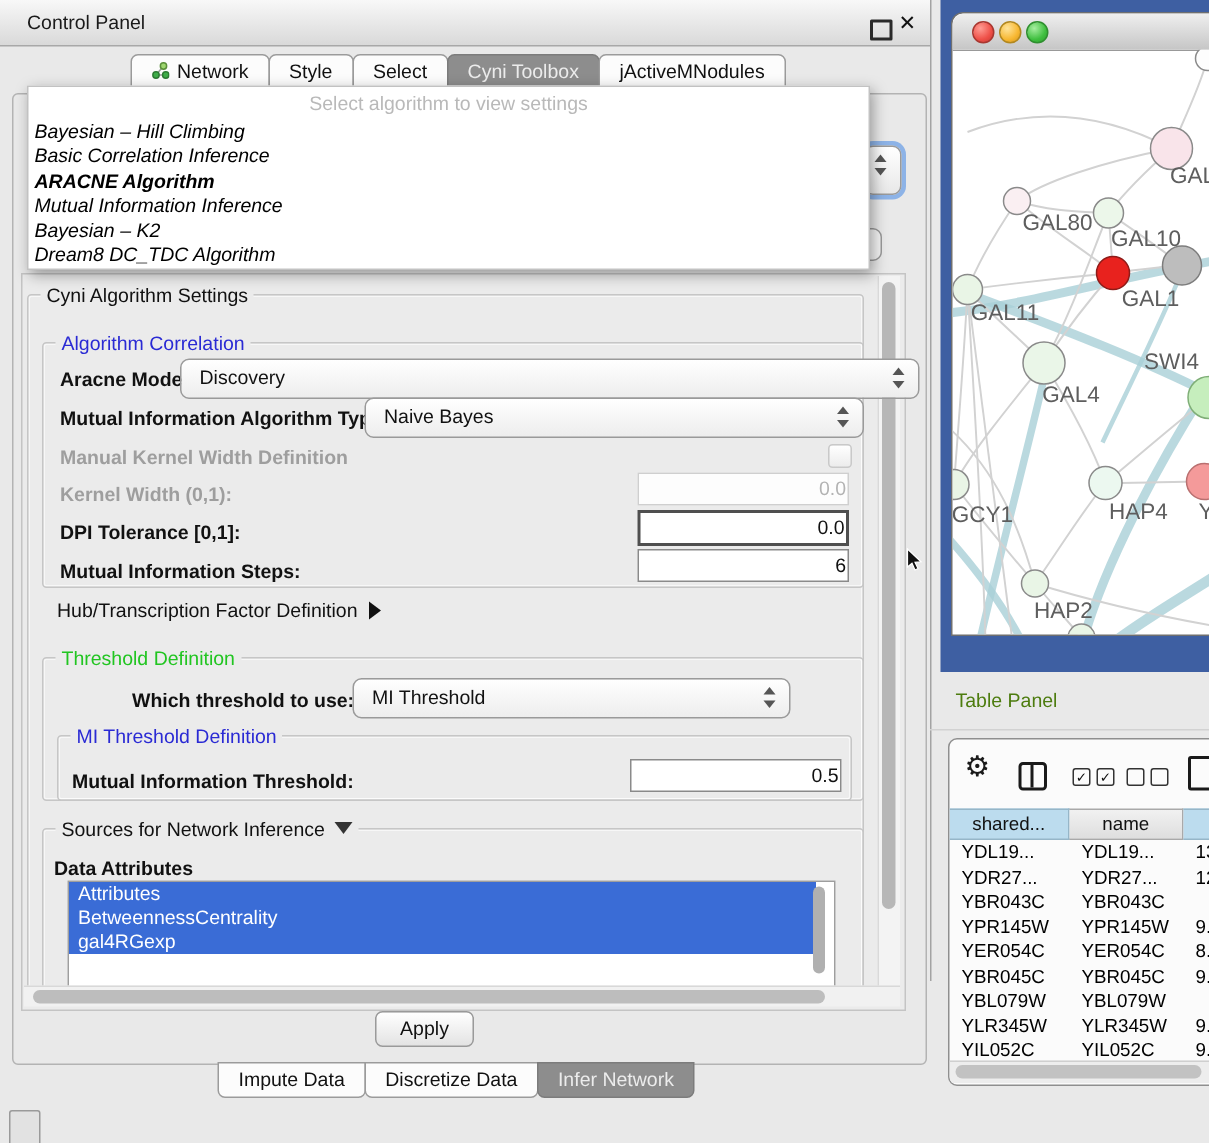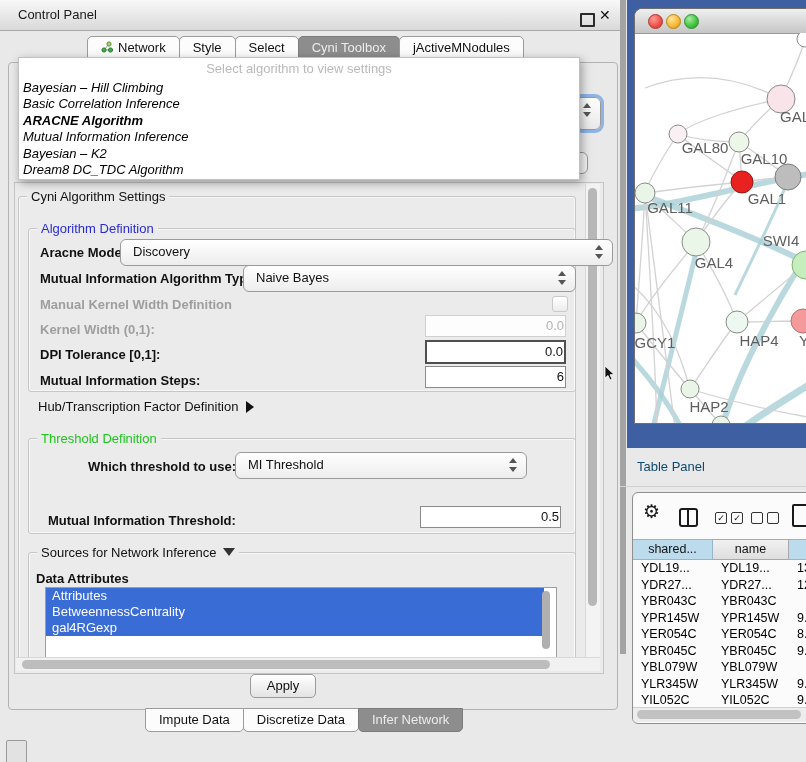--- a/index.html
+++ b/index.html
@@ -1,19 +1,19 @@
 <!DOCTYPE html>
 <html><head>
 <meta charset="utf-8">
 <style>
   html,body{margin:0;padding:0;background:#d8d8d8;}
   #root{position:relative;width:806px;height:762px;overflow:hidden;
         font-family:"Liberation Sans","DejaVu Sans",sans-serif;background:#e9e9e9;}
   
-  #cp{position:absolute;left:0;top:0;width:620px;height:654px;background:#e9e9e9;border-right:6px solid #a3a3a3;}
+  #cp{position:absolute;left:0;top:0;width:620px;height:654px;background:#e9e9e9;border-right:1px solid #a3a3a3;}
   #cp-titlebar{position:absolute;left:0;top:0;width:620px;height:30px;
       background:linear-gradient(#f8f8f8,#d9d9d9);border-bottom:1px solid #a8a8a8;}
   #cp-title{position:absolute;left:18px;top:0;line-height:30px;font-size:13px;color:#1a1a1a;}
   #float-btn{position:absolute;left:580px;top:13px;width:11px;height:10px;border:2px solid #2a2a2a;border-radius:1px;}
   #close-btn{position:absolute;left:599px;top:6px;font-size:14px;font-weight:bold;color:#111;line-height:18px;}
   
   .tabrow{position:absolute;display:flex;height:24px;}
   #top-tab-row{left:88px;top:36px;}
   #bottom-tab-row{left:146px;top:708px;}
   .tab{background:#fcfcfc;border:1px solid #9b9b9b;margin-left:-1px;padding:0 13px;
@@ -75,21 +75,21 @@
   #desk{position:absolute;left:627px;top:0;width:179px;height:448px;background:#3e5fa2;}
   #netwin{position:absolute;left:634px;top:8px;width:180px;height:414px;background:#fff;border:1px solid #6f6f6f;border-radius:8px 0 0 0;}
   #net-titlebar{position:absolute;left:0;top:0;width:100%;height:24px;background:linear-gradient(#efefef,#c6c6c6);
       border-bottom:1px solid #999;border-radius:8px 0 0 0;}
   .light{position:absolute;top:5px;width:13px;height:13px;border-radius:50%;}
   #light-red{left:13px;background:radial-gradient(circle at 35% 30%,#ff9d94,#ee4f47 60%,#c23a33);border:1px solid #a83730;}
   #light-yellow{left:31px;background:radial-gradient(circle at 35% 30%,#ffe49a,#f7b731 60%,#cf9320);border:1px solid #b2881f;}
   #light-green{left:49px;background:radial-gradient(circle at 35% 30%,#a6eea0,#3fbf3f 60%,#2f9e2f);border:1px solid #2f8f2f;}
   #net-canvas{position:absolute;left:0;top:24px;width:173px;height:390px;overflow:hidden;}
   
-  #tp-title{position:absolute;left:637px;top:459px;font-size:13px;color:#0c4a6e;}
+  #tp-title{position:absolute;left:637px;top:459px;font-size:13px;color:#4d7c0f;}
   #tp-sep{position:absolute;left:620px;top:486px;width:186px;height:1px;background:#d2d2d2;}
   #tablewin{position:absolute;left:632px;top:492px;width:176px;height:230px;background:#fbfbfb;border:1px solid #8f8f8f;border-radius:6px 0 0 6px;overflow:hidden;}
   .ticon{position:absolute;color:#1a1a1a;}
   #icon-cols{left:46px;top:15px;width:15px;height:15px;border:2px solid #1a1a1a;border-radius:3px;}
   #icon-cols:before{content:"";position:absolute;left:6px;top:0;width:2px;height:15px;background:#1a1a1a;}
   .cbpair{position:absolute;top:19px;display:flex;gap:4px;}
   .cb{width:10px;height:10px;border:1.5px solid #333;border-radius:2px;font-size:9px;line-height:10px;text-align:center;color:#111;}
   #icon-doc{left:159px;top:11px;width:14px;height:19px;border:2px solid #1a1a1a;border-radius:2px;}
   #thead{position:absolute;left:0;top:46px;width:200px;height:21px;display:flex;}
   .hcell{box-sizing:border-box;border:1px solid #a9a9a9;border-left:none;font-size:12.5px;text-align:center;line-height:19px;
@@ -135,21 +135,21 @@
     <div id="scrollpane"></div>
     <div class="vtrack" style="left:585px;top:184px;width:14px;height:486px;">
       <div class="thumb" style="left:2px;top:4px;width:9px;height:418px;"></div>
     </div>
 
     <div class="group" style="left:18px;top:196px;width:556px;height:470px;">
       <span class="gtitle" style="color:#111;">Cyni Algorithm Settings</span>
     </div>
 
     <div class="group" style="left:28px;top:228px;width:546px;height:162px;">
-      <span class="gtitle blue">Algorithm Definition</span>
+      <span class="gtitle blue">Algorithm Correlation</span>
     </div>
     <span class="lbl b" style="left:40px;top:245px;">Aracne Mode:</span>
     <div class="combo" style="left:120px;top:239px;width:454px;height:25px;padding-left:37px;">
       <span class="ctext">Discovery</span>
       <span class="spin"></span>
     </div>
     <span class="lbl b" style="left:40px;top:271px;">Mutual Information Algorithm Type:</span>
     <div class="combo" style="left:243px;top:265px;width:331px;height:25px;">
       <span class="ctext">Naive Bayes</span>
       <span class="spin"></span>
@@ -165,20 +165,23 @@
 
     <span class="lbl" style="left:38px;top:399px;"><span>Hub/Transcription Factor Definition</span><span class="tri-right"></span></span>
 
     <div class="group" style="left:28px;top:438px;width:546px;height:94px;">
       <span class="gtitle green">Threshold Definition</span>
     </div>
     <span class="lbl b" style="left:88px;top:459px;">Which threshold to use:</span>
     <div class="combo" style="left:235px;top:452px;width:290px;height:25px;">
       <span class="ctext">MI Threshold</span>
       <span class="spin"></span>
+    </div>
+    <div class="group" style="left:38px;top:490px;width:528px;height:42px;">
+      <span class="gtitle blue">MI Threshold Definition</span>
     </div>
     <span class="lbl b" style="left:48px;top:513px;">Mutual Information Threshold:</span>
     <div class="field f-norm" style="left:420px;top:506px;width:138px;height:20px;">0.5</div>
 
     <div class="group" style="left:28px;top:552px;width:546px;height:116px;">
       <span class="gtitle" style="color:#111;"><span>Sources for Network Inference</span><span class="tri-down"></span></span>
     </div>
     <span class="lbl b" style="left:36px;top:571px;">Data Attributes</span>
     <div id="attr-list">
         <div class="attritem">Attributes</div>

